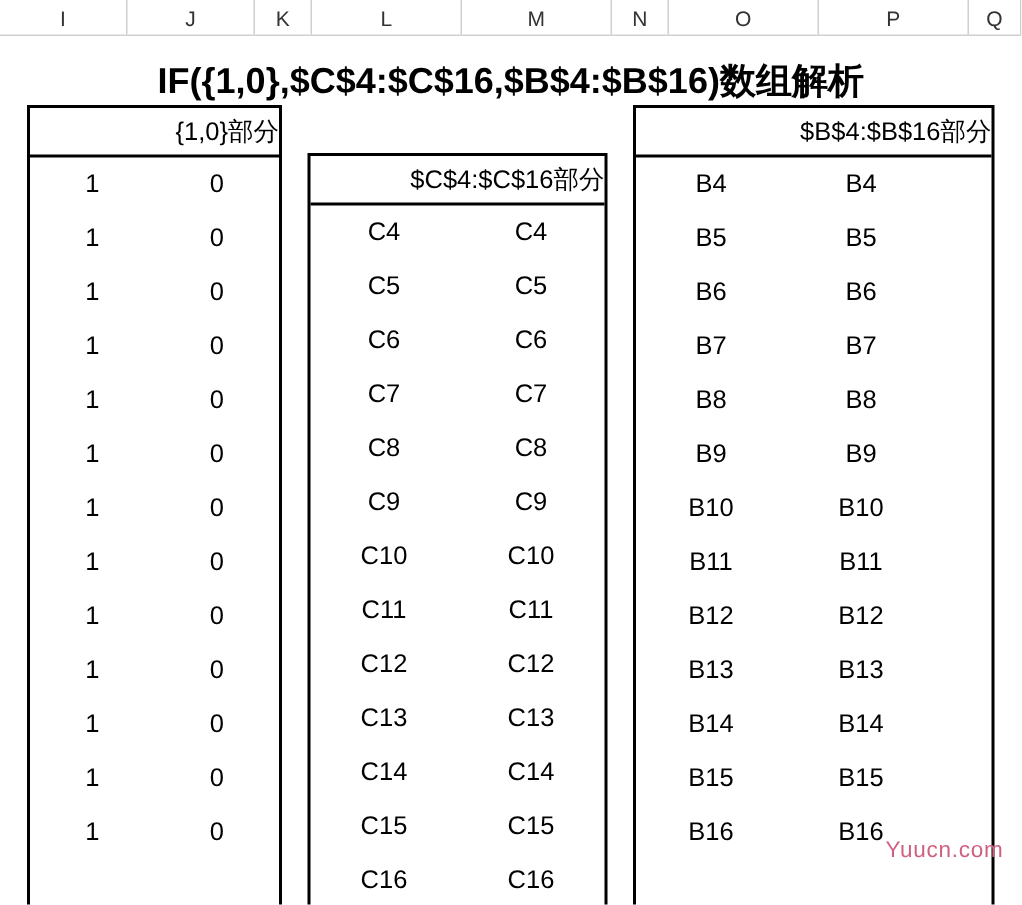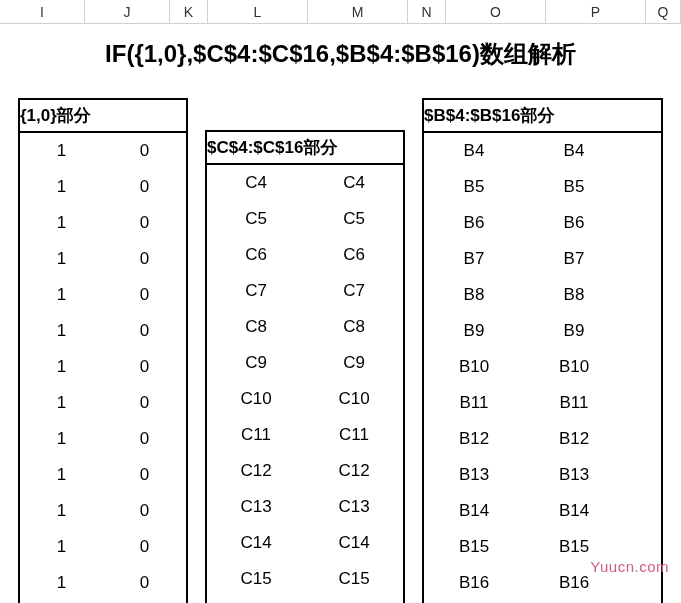--- a/index.html
+++ b/index.html
@@ -22,33 +22,33 @@
   }
   .col-headers div {
     border-right: 1px solid #d0d0d0;
     text-align: center;
     line-height: 24px;
   }
   .title {
     text-align: center;
     font-weight: bold;
     font-size: 24px;
-    margin: 14px 0 28px 0;
+    margin: 14px 0 0 0;
   }
   .sections {
     display: flex;
     justify-content: space-between;
     padding: 0 18px 0 18px;
   }
   .section {
     border: 2px solid #000;
   }
   .section-header {
-    text-align: left;
-    font-weight: bold;
+    text-align: right;
+    font-weight: normal;
     font-size: 17px;
     border-bottom: 2px solid #000;
     padding: 4px 0;
   }
   .section-body {
     display: flex;
   }
   .col {
     display: flex;
     flex-direction: column;

